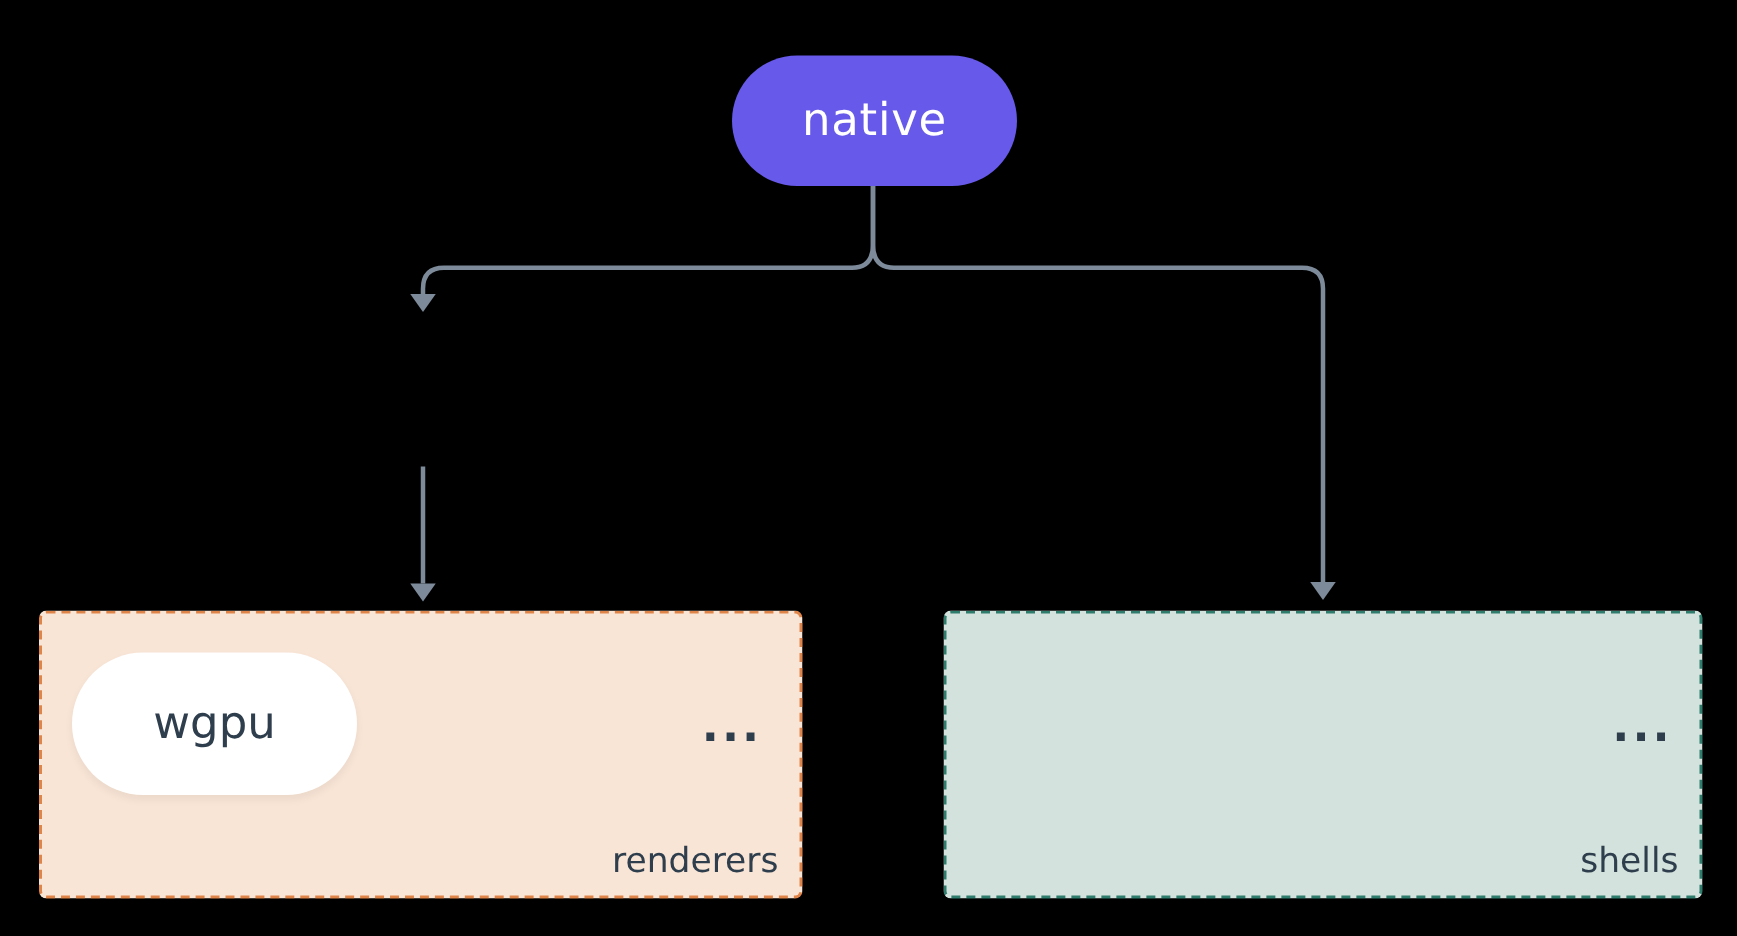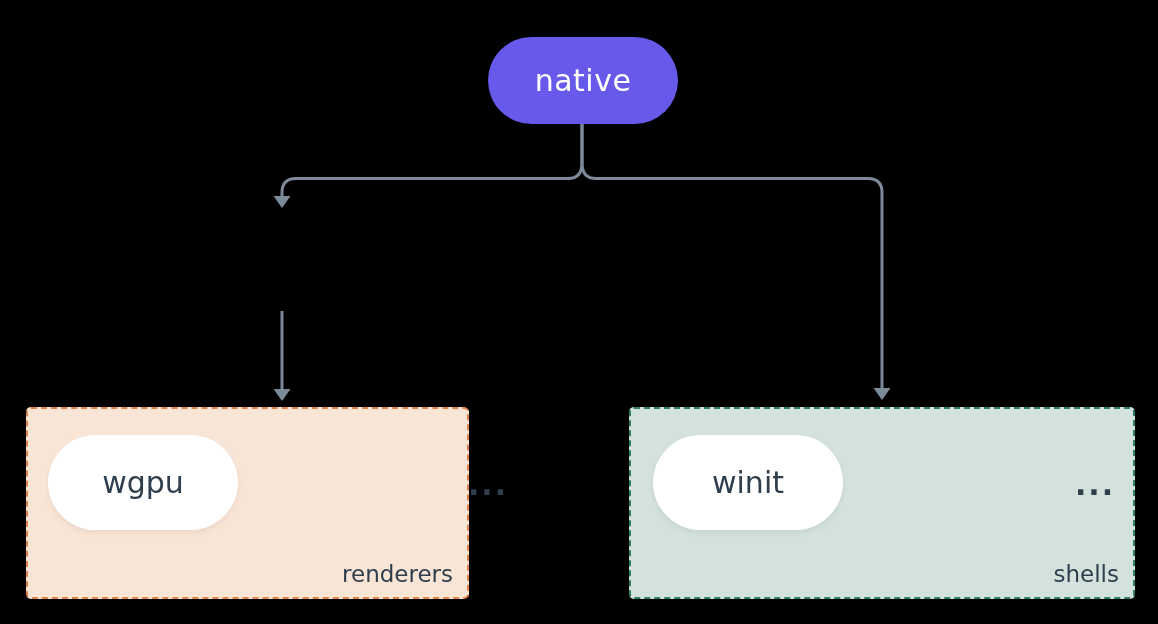--- a/index.html
+++ b/index.html
@@ -59,21 +59,21 @@
   }
   .group {
     position: absolute;
     box-sizing: border-box;
     border-radius: 5px;
     border: 2px dashed;
   }
   .group.renderers {
     left: 26px;
     top: 407px;
-    width: 443px;
+    width: 509px;
     height: 192px;
     background: var(--renderers-fill, #f9e5d6);
     border-color: var(--renderers-border, #e0854a);
   }
   .group.shells {
     left: 629px;
     top: 407px;
     width: 506px;
     height: 192px;
     background: var(--shells-fill, #d3e2dc);
@@ -137,18 +137,17 @@
   <div class="pill root">native</div>
 
 
   <div class="group renderers">
     <div class="item i0">wgpu</div>
     <span class="ellipsis">...</span>
     <span class="group-label">renderers</span>
   </div>
 
   <div class="group shells">
-    <div class="item i0">winit</div>
     <span class="ellipsis">...</span>
     <span class="group-label">shells</span>
   </div>
 
 </div>
 
 </body></html>

